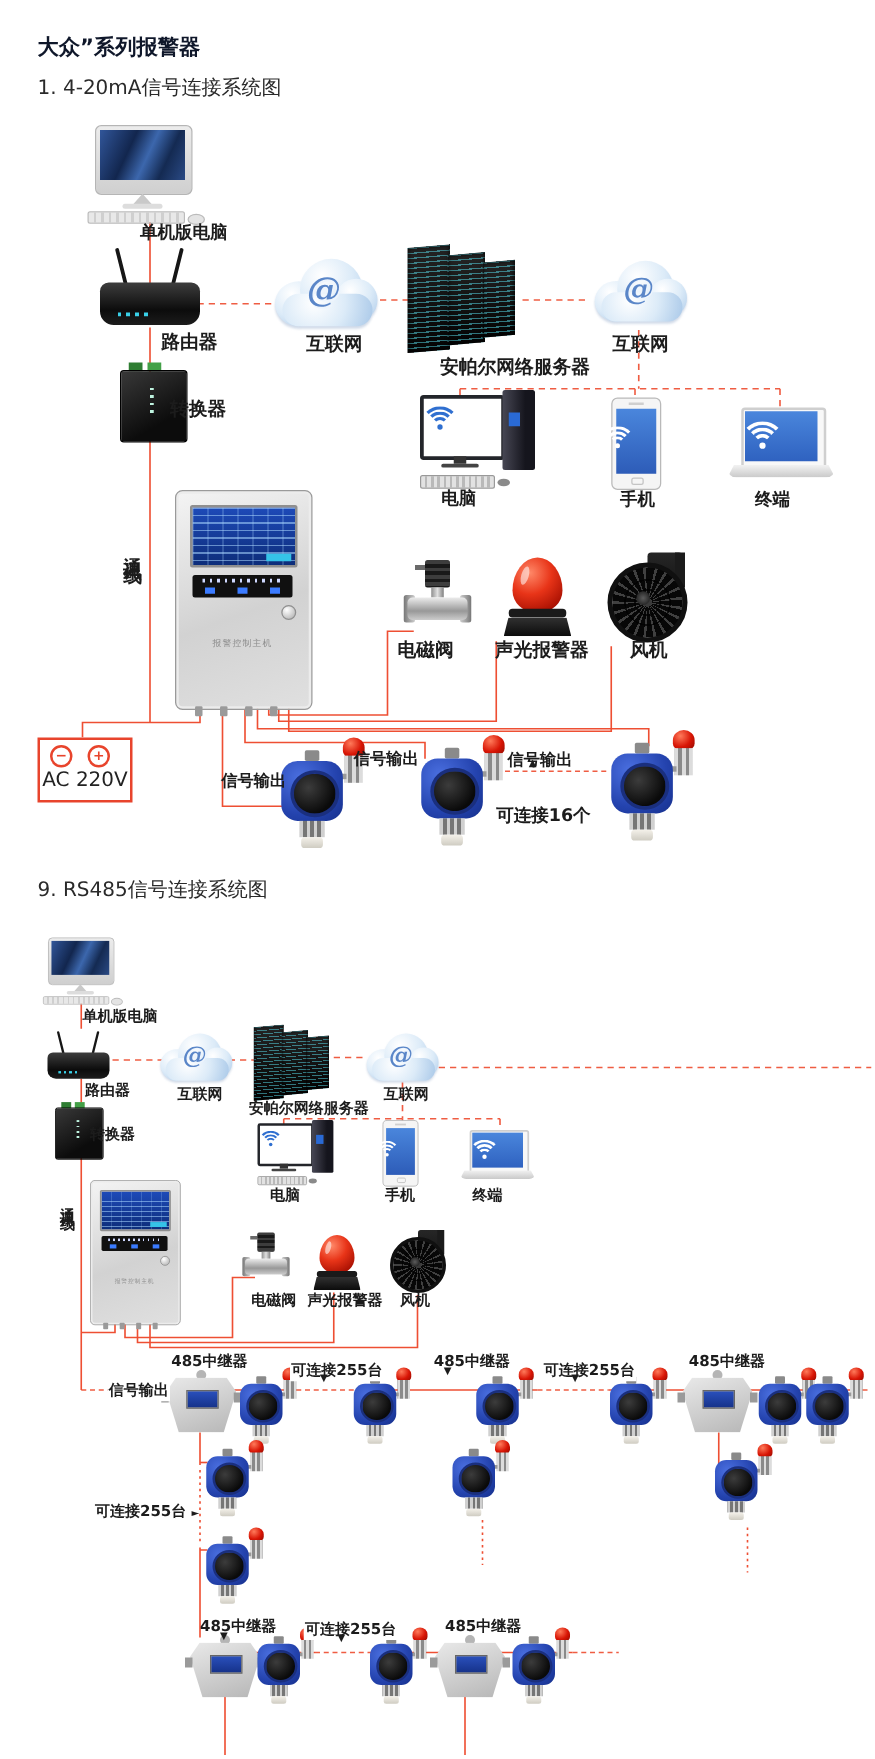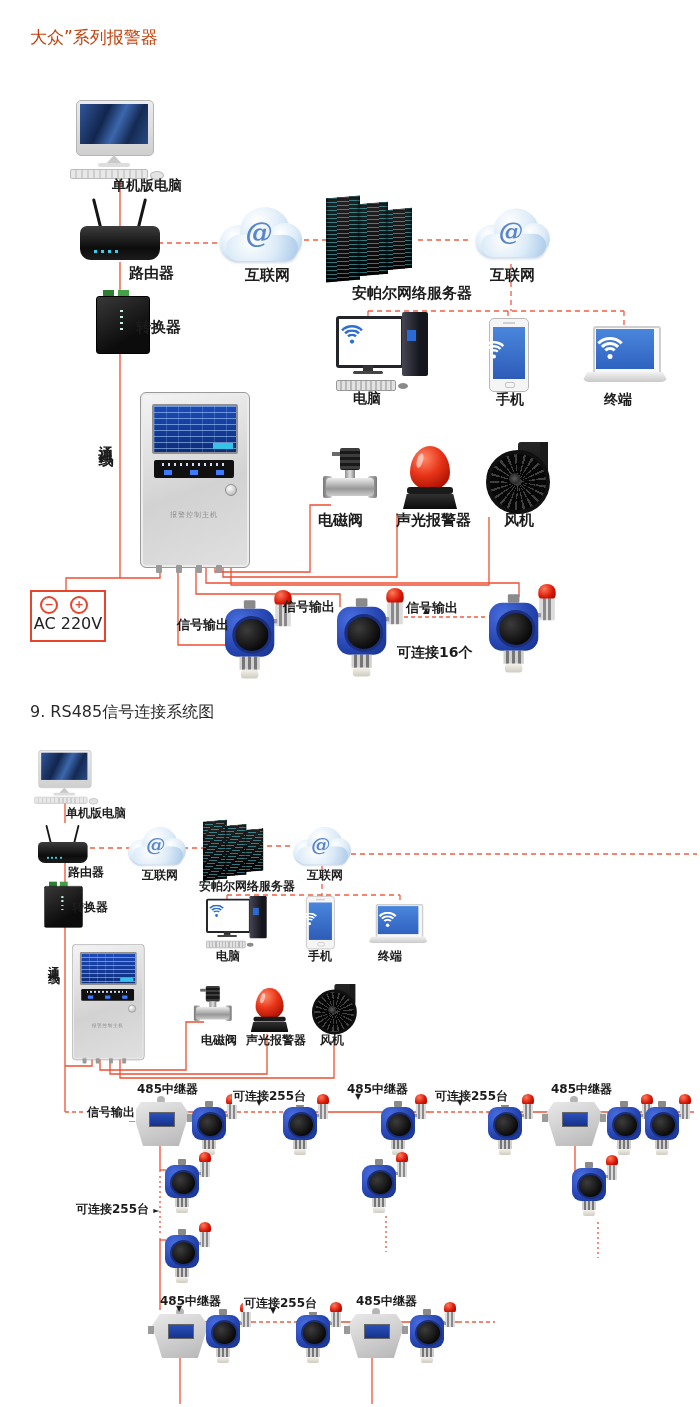--- a/index.html
+++ b/index.html
@@ -7,21 +7,21 @@
         font-family:"DejaVu Sans",sans-serif}
   svg.wires{position:absolute;left:0;top:0;z-index:1}
   
   .lbl{position:absolute;z-index:4;font-weight:700;color:#1c1c1c;white-space:nowrap;
        font-family:"DejaVu Sans",sans-serif}
   .fs8{font-size:8px}.fs12{font-size:12px}.fs13{font-size:13px}.fs14{font-size:14px}
   .fs15{font-size:15px}
   .ctr{text-align:center}
   .vert{writing-mode:vertical-rl;letter-spacing:3px}
   .onwire{background:#fff;padding:0 1px}
-  .h-title{position:absolute;z-index:4;font-size:17px;font-weight:400;color:#c2410c}
+  .h-title{position:absolute;z-index:4;font-size:17px;font-weight:700;color:#0f172a}
   .h-sec{position:absolute;z-index:4;font-size:16px;font-weight:400;color:#2a2a2a}
   
   .dev{position:absolute;z-index:2}
   .dev i,.dev b,.dev s{position:absolute;display:block;text-decoration:none;font-style:normal}
   .sm62{transform:scale(.62);transform-origin:0 0}
   .sm66{transform:scale(.66);transform-origin:0 0}
   .sm68{transform:scale(.68);transform-origin:0 0}
   .sm70{transform:scale(.7);transform-origin:0 0}
   .sm72{transform:scale(.72);transform-origin:0 0}
   .sm90{transform:scale(.9);transform-origin:0 0}
@@ -254,20 +254,21 @@
       <polyline points="458,1322 495,1322"></polyline>
     </g>
     <g stroke="#ee4f33" stroke-width="1.3" fill="none" stroke-dasharray="2 3">
       <polyline points="160,1176 160,1236"></polyline>
       <polyline points="386,1216 386,1252"></polyline>
       <polyline points="598,1222 598,1258"></polyline>
     </g>
   </svg>
 
   <div class="h-title" style="left:30px;top:26px">大众”系列报警器</div>
+  <div class="h-sec" style="left:30px;top:60px">1. 4-20mA信号连接系统图</div>
   <div class="h-sec" style="left:30px;top:702px">9. RS485信号连接系统图</div>
 
   <div class="dev imac" style="left:68px;top:100px">
     <i class="m-scr"></i>
       <i class="m-in"></i>
       <i class="m-st"></i>
       <i class="m-ft"></i>
       <i class="m-kb"></i>
       <i class="m-ms"></i>
   </div>

